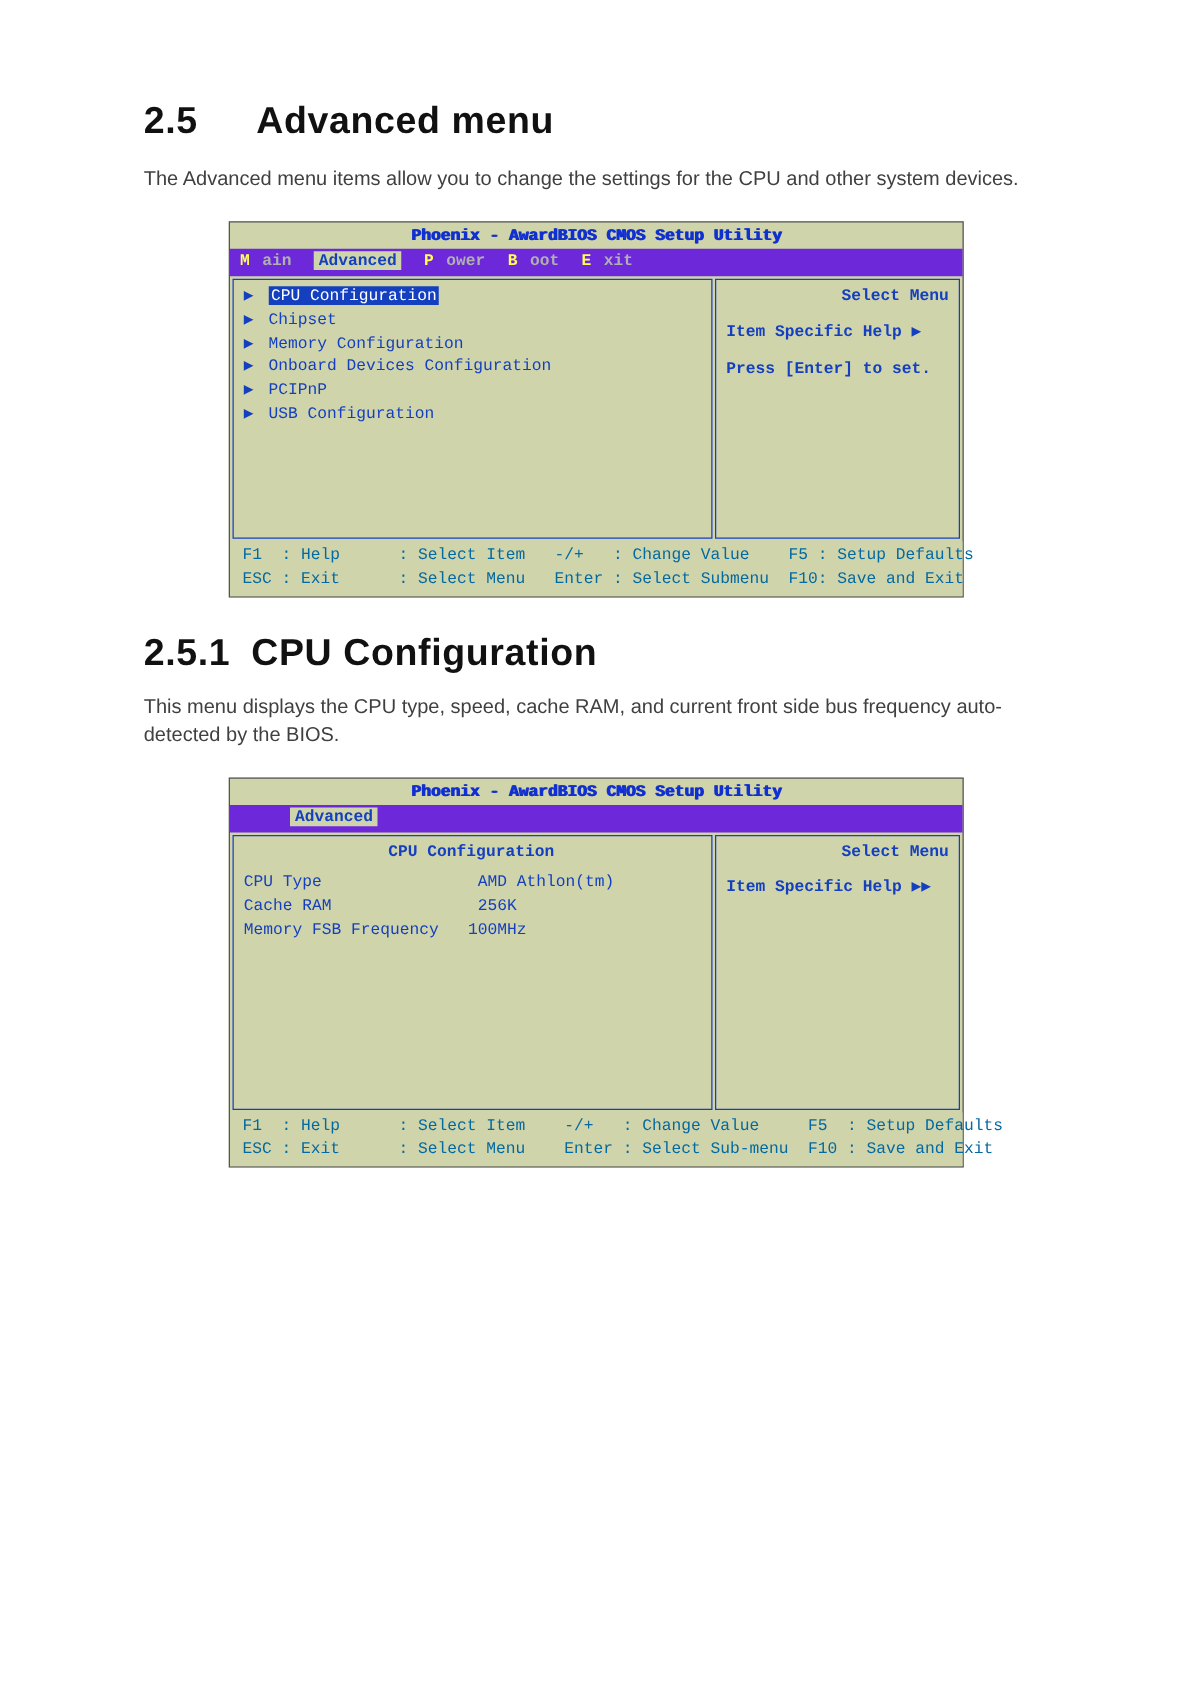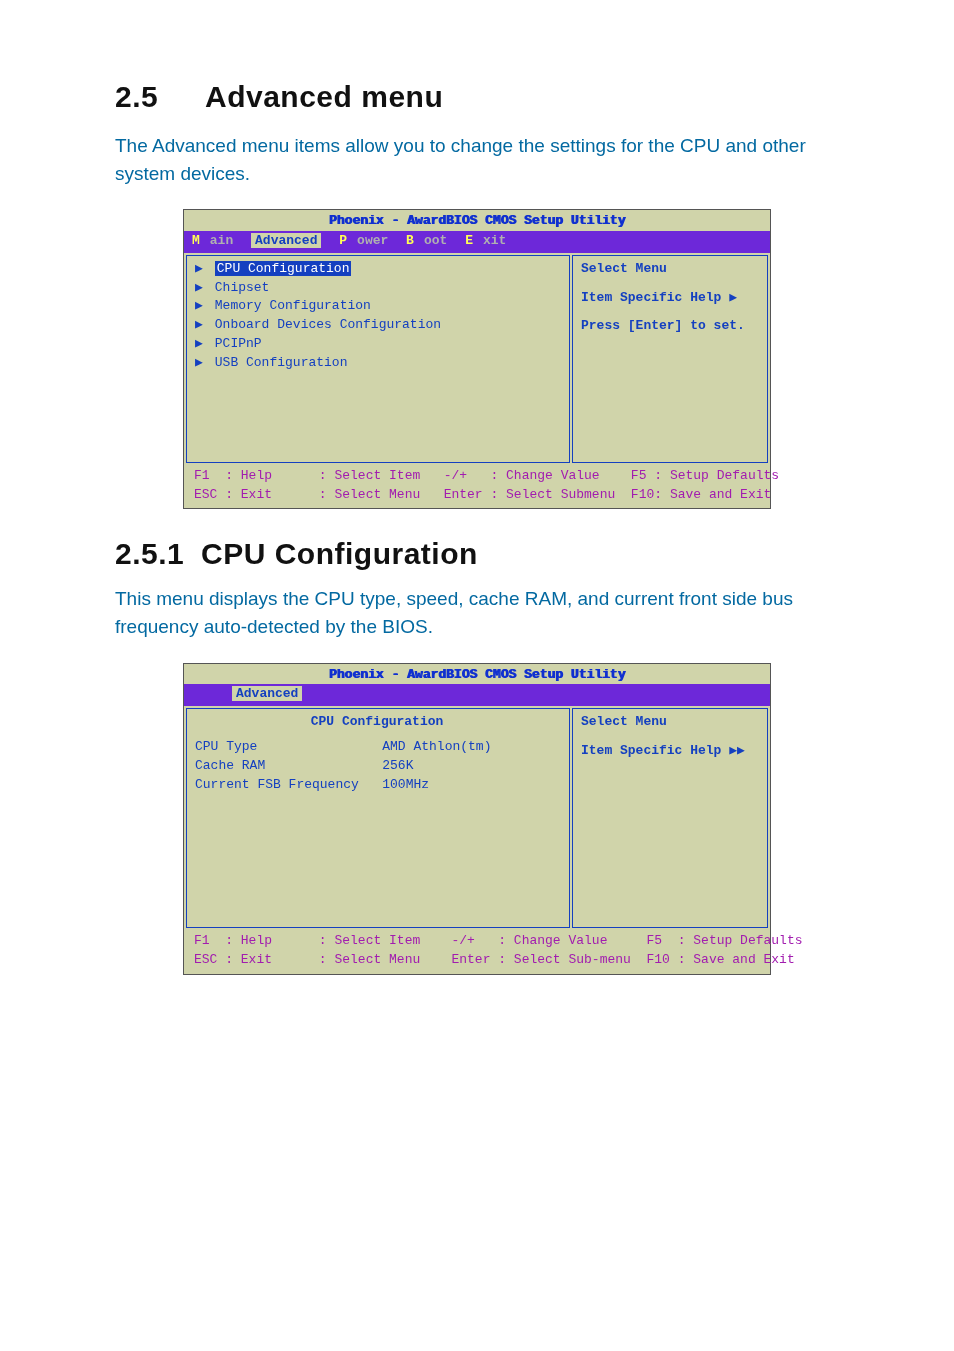--- a/index.html
+++ b/index.html
@@ -16,24 +16,24 @@
     position: relative;
   }
   h1.section-heading {
     font-size: 30px;
     font-weight: bold;
     margin: 0 0 18px 0;
     letter-spacing: .5px;
   }
   h1 .num { display:inline-block; width:90px; }
   p.body-text {
-    font-size: 19px;
+    font-size: 16px;
     line-height: 1.45;
     margin: 0 0 22px 0;
-    color: #0369a1;
+    color: #404040;
   }
   h2.subheading {
     font-size: 30px;
     font-weight: bold;
     margin: 28px 0 14px 0;
     letter-spacing: .5px;
   }
   h2 .num { display:inline-block; width:86px; }
 
   
@@ -79,34 +79,34 @@
     position: relative;
   }
   .bios-right {
     width: 178px;
     border: 1px solid #1440c0;
     margin: 2px 2px 2px 0;
     padding: 4px 8px;
     color: #1440c0;
   }
   .bios-right .rhead {
-    text-align: left;
+    text-align: right;
     font-weight: bold;
     margin-bottom: 10px;
   }
   .menu-row { white-space: pre; }
   .menu-row .tri { display:inline-block; width:12px; }
   .menu-sel {
     background: #1440c0;
     color: #fff;
     padding: 0 2px;
   }
   .bios-footer {
     background: #d0d4aa;
-    color: #a21caf;
+    color: #0369a1;
     padding: 2px 10px 4px 10px;
     font-family: "Consolas","Courier New",monospace;
     font-size: 13px;
     border-top: 0;
   }
   .bios-footer .frow { white-space: pre; }
   .bios-left .subtitle {
     text-align: center;
     font-weight: bold;
     color:#1440c0;
@@ -164,21 +164,21 @@
   <div class="bios">
     <div class="bios-title">Phoenix - AwardBIOS CMOS Setup Utility</div>
     <div class="bios-menubar" style="padding-left:48px;">
       <span class="sel">Advanced</span>
     </div>
     <div class="bios-body">
       <div class="bios-left" style="min-height:210px;">
         <div class="subtitle">CPU Configuration</div>
         <div class="kv"><span>CPU Type</span>                <span>AMD Athlon(tm)</span></div>
         <div class="kv"><span>Cache RAM</span>               <span>256K</span></div>
-        <div class="kv"><span>Current FSB Frequency</span>   <span>100MHz</span></div>
+        <div class="kv"><span>Memory FSB Frequency</span>   <span>100MHz</span></div>
       </div>
       <div class="bios-right">
         <div class="rhead">Select Menu</div>
         <div style="font-weight:bold;">Item Specific Help ▶▶</div>
       </div>
     </div>
     <div class="bios-footer">
       <div class="frow">F1  : Help      : Select Item    -/+   : Change Value     F5  : Setup Defaults</div>
       <div class="frow">ESC : Exit      : Select Menu    Enter : Select Sub-menu  F10 : Save and Exit</div>
     </div>

